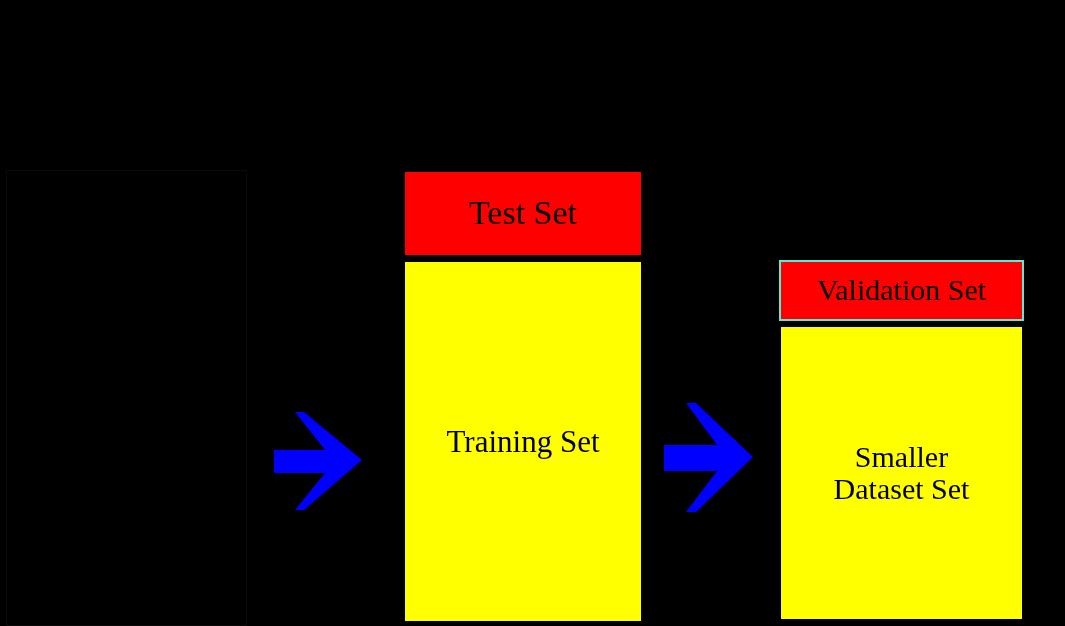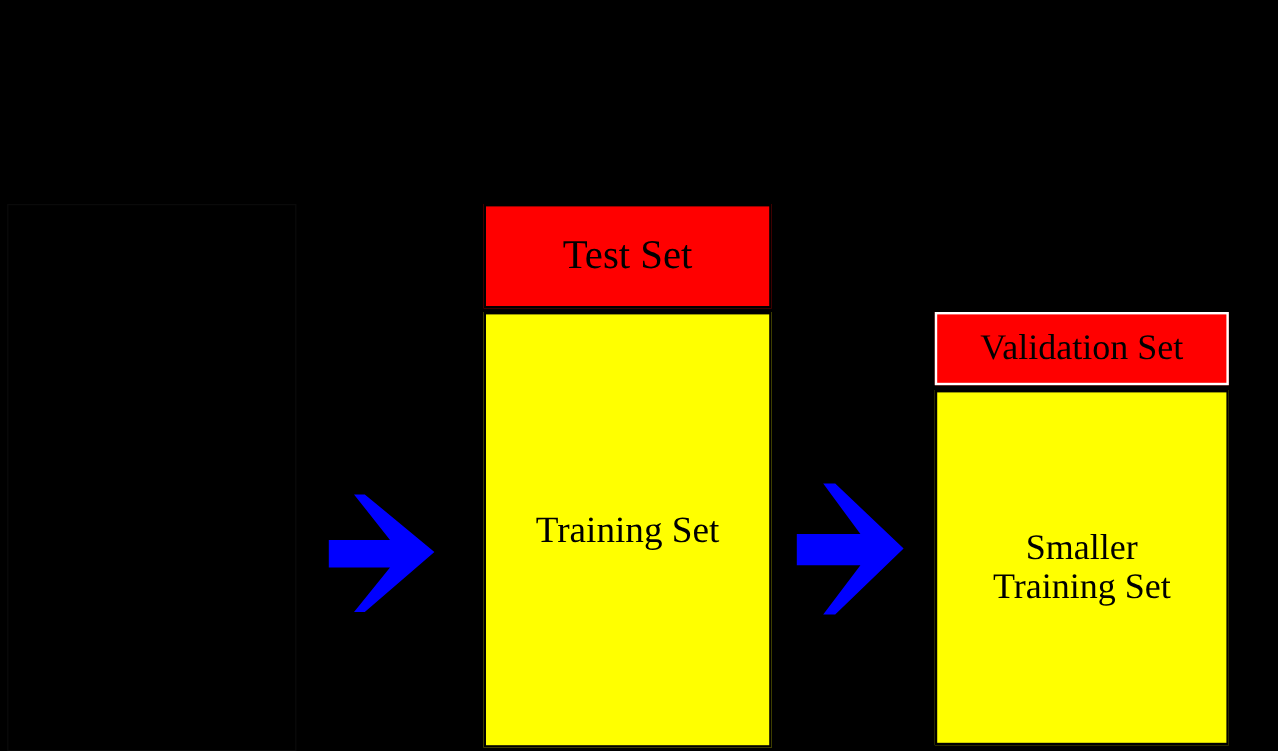--- a/index.html
+++ b/index.html
@@ -64,21 +64,21 @@
     font-size: 31px;
   }
 
   
   #validation-set-block {
     left: 779px;
     top: 260px;
     width: 245px;
     height: 61px;
     background: #FF0000;
-    border: 2px solid #ffffff;
+    border: 2px solid #5eead4;
     font-size: 30px;
     align-items: center;
   }
   #smaller-training-set-block {
     left: 779px;
     top: 325px;
     width: 245px;
     height: 296px;
     background: #FFFF00;
     border: 2px solid #000000;
@@ -134,16 +134,16 @@
       <polygon points="33,2 90,56 33,111 23,111 54,70 1,70 1,44 54,44 23,2" fill="#0000FF"></polygon>
     </svg>
   </div>
 
   <div class="block" id="validation-set-block">
     <span>Validation Set</span>
   </div>
 
   <div class="block" id="smaller-training-set-block">
     <span class="two-line">Smaller
-Training Set</span>
+Dataset Set</span>
   </div>
 
 </div>
 
 </body></html>

